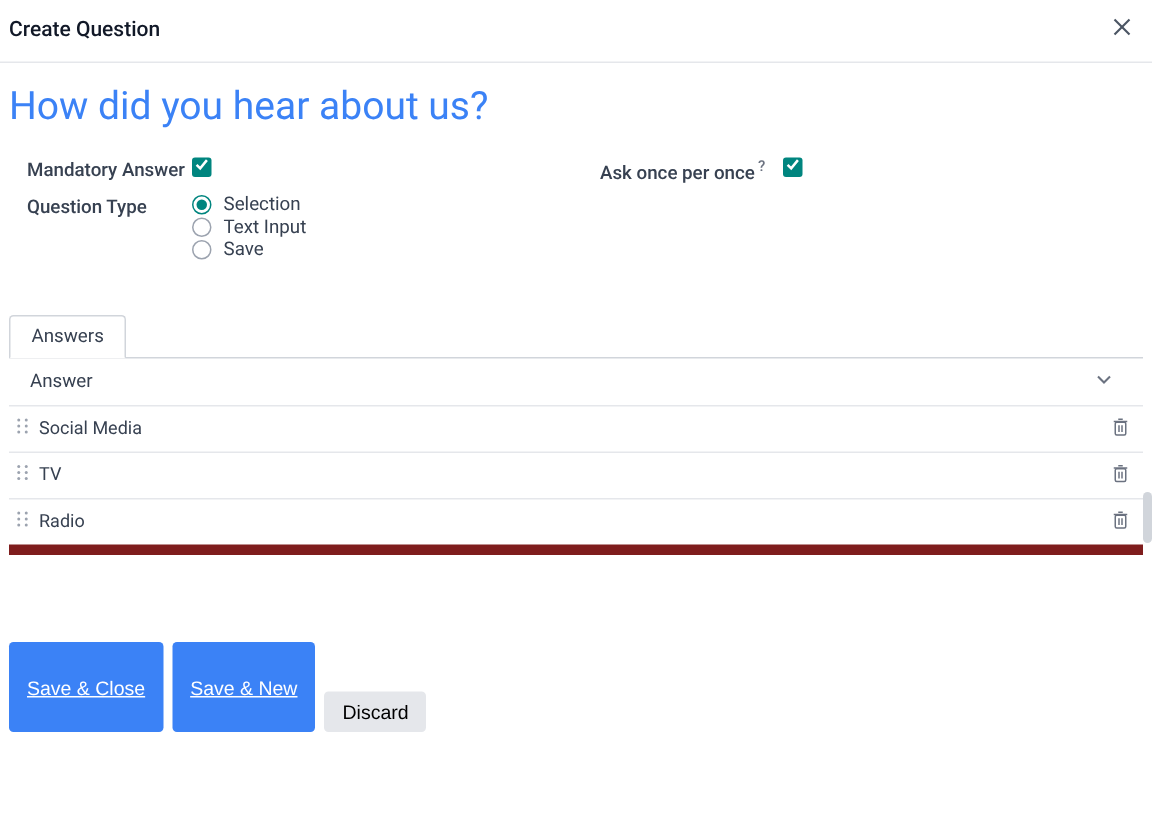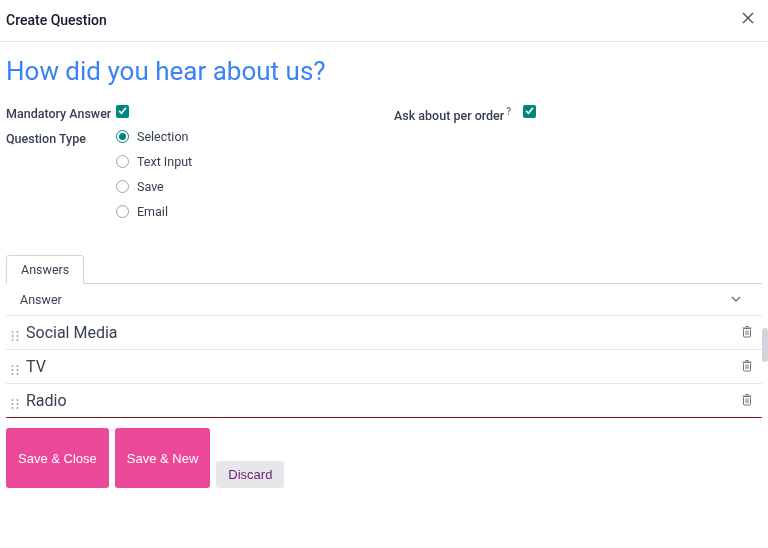--- a/index.html
+++ b/index.html
@@ -4,56 +4,56 @@
 <style>
   * { box-sizing: border-box; }
   html, body { margin: 0; padding: 0; font-family: -apple-system, BlinkMacSystemFont, "Segoe UI", Roboto, sans-serif; font-size: 13px; color: #374151; background: #fff; width: 768px; height: 548px; overflow: hidden; }
   .dialog { position: relative; width: 768px; height: 488px; }
   .header { display: flex; align-items: center; justify-content: space-between; padding: 8px 10px 10px 6px; }
   .header h2 { margin: 0; font-size: 14px; font-weight: 500; color: #111827; }
   .close-btn { background: transparent; border: none; padding: 2px; cursor: pointer; color: #4b5563; }
   hr.sep { border: none; border-top: 1px solid #e5e7eb; margin: 0; }
   .body { padding: 10px 6px 10px 6px; }
   h1.question-title { margin: 4px 0 18px 0; font-size: 26px; font-weight: 400; color: #3b82f6; }
-  .fields-row { display: flex; gap: 20px; }
+  .fields-row { display: flex; gap: 20px; margin-left: 12px; }
   .col-left { flex: 1; }
   .col-right { flex: 1; }
   .field-row { display: flex; align-items: flex-start; margin-bottom: 8px; }
   .field-label { width: 110px; flex-shrink: 0; font-weight: 500; color: #374151; font-size: 12.5px; padding-top: 2px; }
   .field-val { flex: 1; }
   .sup { color: #6b7280; font-size: 10px; vertical-align: super; margin-left: 2px; }
   .chk { display: inline-flex; align-items: center; justify-content: center; width: 13px; height: 13px; background: #00857f; color: #fff; border-radius: 2px; cursor: pointer; }
   .chk svg { width: 11px; height: 11px; }
-  .radio-group { display: flex; flex-direction: column; gap: 10px; }
+  .radio-group { display: flex; flex-direction: column; }
   .radio-item { display: flex; align-items: center; gap: 8px; cursor: pointer; }
   .radio-circle { width: 13px; height: 13px; border: 1px solid #9ca3af; border-radius: 50%; display: flex; align-items: center; justify-content: center; }
   .radio-item.selected .radio-circle { border-color: #00857f; }
   .radio-dot { width: 7px; height: 7px; background: #00857f; border-radius: 50%; display: none; }
   .radio-item.selected .radio-dot { display: block; }
   .radio-label { font-size: 12.5px; color: #374151; }
   .tabs { margin-top: 28px; position: relative; }
   .tabbar { display: flex; position: relative; }
   .tabbar::after { content:""; position:absolute; left:0; right:0; bottom:0; border-bottom:1px solid #d1d5db; z-index:0; }
   .tab { padding: 6px 14px; border: 1px solid #d1d5db; border-bottom: 1px solid #fff; background: #fff; border-radius: 3px 3px 0 0; font-size: 12.5px; cursor: pointer; position:relative; z-index:1; }
   .table { width: 100%; }
   .thead { display: flex; align-items: center; padding: 8px 14px; font-weight: 400; font-size: 12.5px; color: #374151; }
   .thead .th-answer { flex: 1; }
   .th-actions { width: 24px; display:flex; justify-content:center; }
   .chev { color: #6b7280; }
-  .row { display: flex; align-items: flex-end; padding: 7px 6px 7px 0; border-top: 1px solid #e5e7eb; font-size: 16px; }
-  .row:last-child { border-bottom: 1px solid #7f1d1d; }
+  .row { display: flex; align-items: flex-start; padding: 7px 6px 7px 0; border-top: 1px solid #e5e7eb; font-size: 12px; }
+  .row:last-child { border-bottom: 7px solid #7f1d1d; }
   .row .drag { width: 18px; color: #9ca3af; display: flex; justify-content: center; cursor: grab; }
   .row .cell { flex: 1; padding-left: 2px; }
   .row .trash { width: 18px; color: #6b7280; display:flex; justify-content:center; cursor:pointer; }
   .add-line { padding: 10px 0 10px 18px; }
   .add-line a { color: #0d9488; text-decoration: none; font-size: 12.5px; cursor: pointer; }
   .footer { position: absolute; bottom: 0; left: 0; right: 0; padding: 4px 6px 0 6px; display: flex; gap: 6px; }
   .btn { padding: 6px 12px; font-size: 13px; border: none; border-radius: 3px; cursor: pointer; }
-  .btn-primary { background: #ec4899; color: #fff; }
-  .btn-secondary { background: #e5e7eb; color: #701a75; margin-top: 33px; }
+  .btn-primary { background: #3b82f6; color: #fff; text-decoration: underline; }
+  .btn-secondary { background: #e5e7eb; color: #000000; margin-top: 33px; }
   .scroll-track { position: absolute; right: 0; top: 328px; width: 6px; height: 160px; background: transparent; }
   .scroll-thumb { position: absolute; right: 0; top: 0; width: 6px; height: 34px; background: #d1d5db; border-radius: 3px; }
 </style>
 </head>
 <body>
 
 <div class="dialog">
   <div class="header">
     <h2>Create Question</h2>
     <button class="close-btn">
@@ -94,32 +94,28 @@
                 <span class="radio-label">Selection</span>
               </div>
               <div class="radio-item">
                 <span class="radio-circle"></span>
                 <span class="radio-label">Text Input</span>
               </div>
               <div class="radio-item">
                 <span class="radio-circle"></span>
                 <span class="radio-label">Save</span>
               </div>
-              <div class="radio-item">
-                <span class="radio-circle"></span>
-                <span class="radio-label">Email</span>
-              </div>
             </div>
           </div>
         </div>
       </div>
       <div class="col-right">
         <div class="field-row">
           <div class="field-label" style="width:auto;">
-            <span>Ask about per order</span><span class="sup">?</span>
+            <span>Ask once per once</span><span class="sup">?</span>
           </div>
           <div class="field-val" style="padding-left:12px;">
             <span class="chk">
               <span>
                 <svg viewBox="0 0 16 16" fill="none" stroke="#fff" stroke-width="2.4">
                     <polyline points="3,8.5 6.5,12 13,4"></polyline>
                   </svg>
               </span>
             </span>
           </div>

